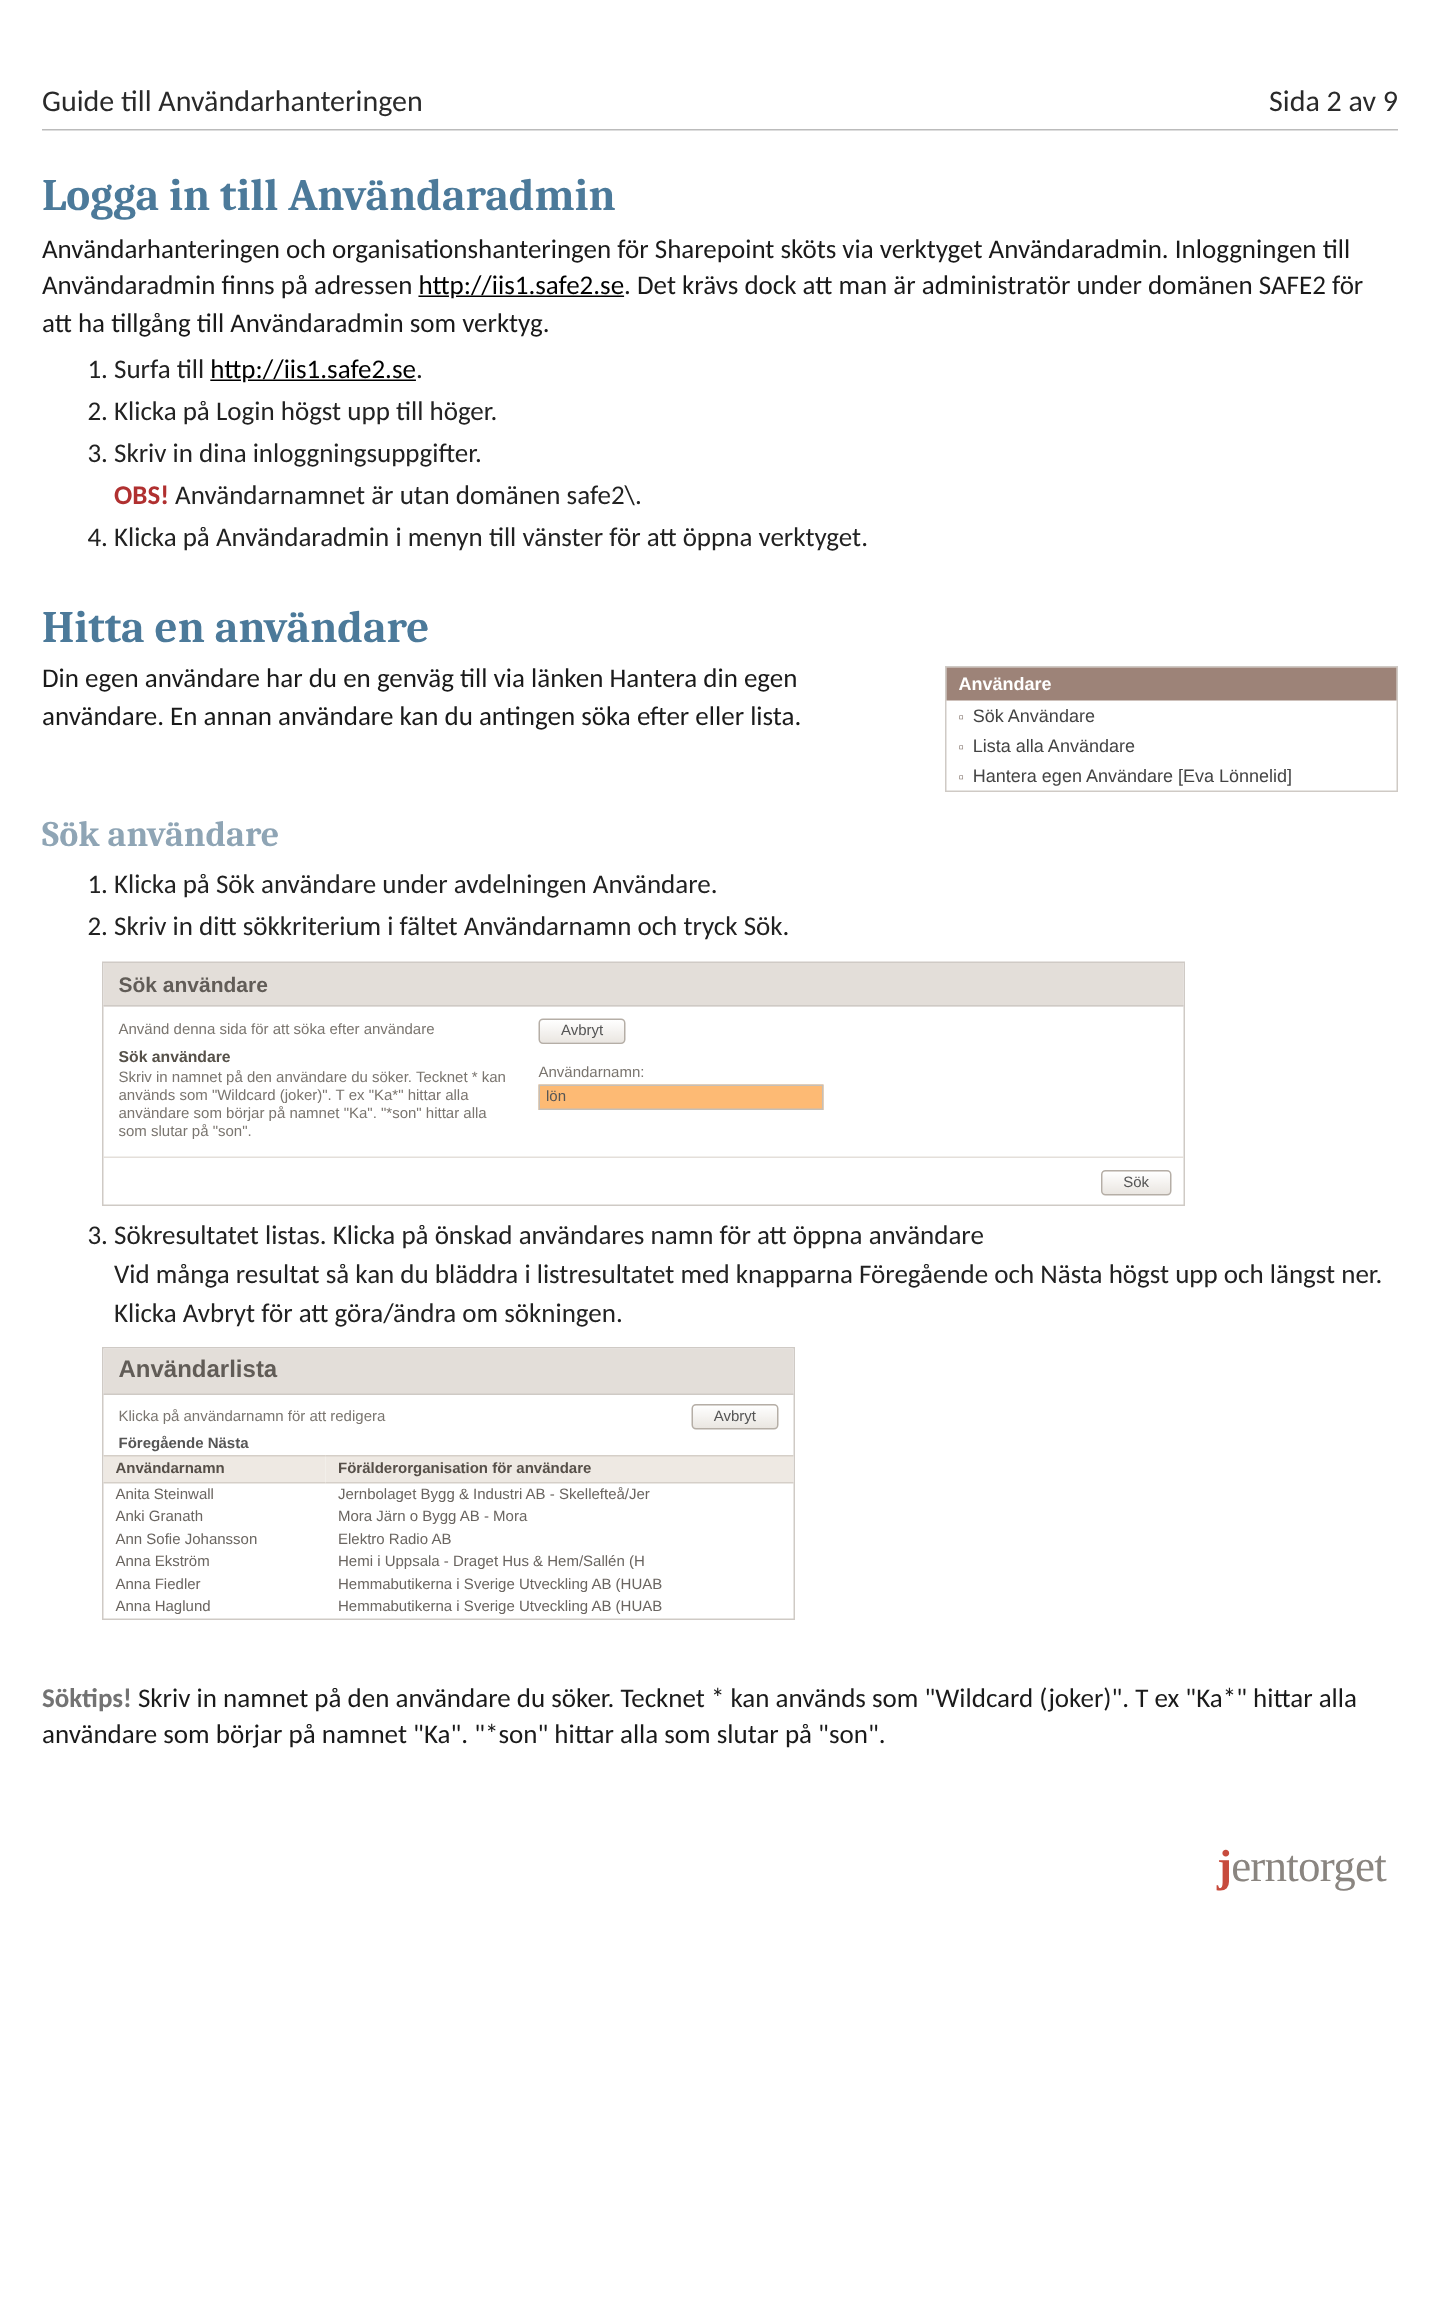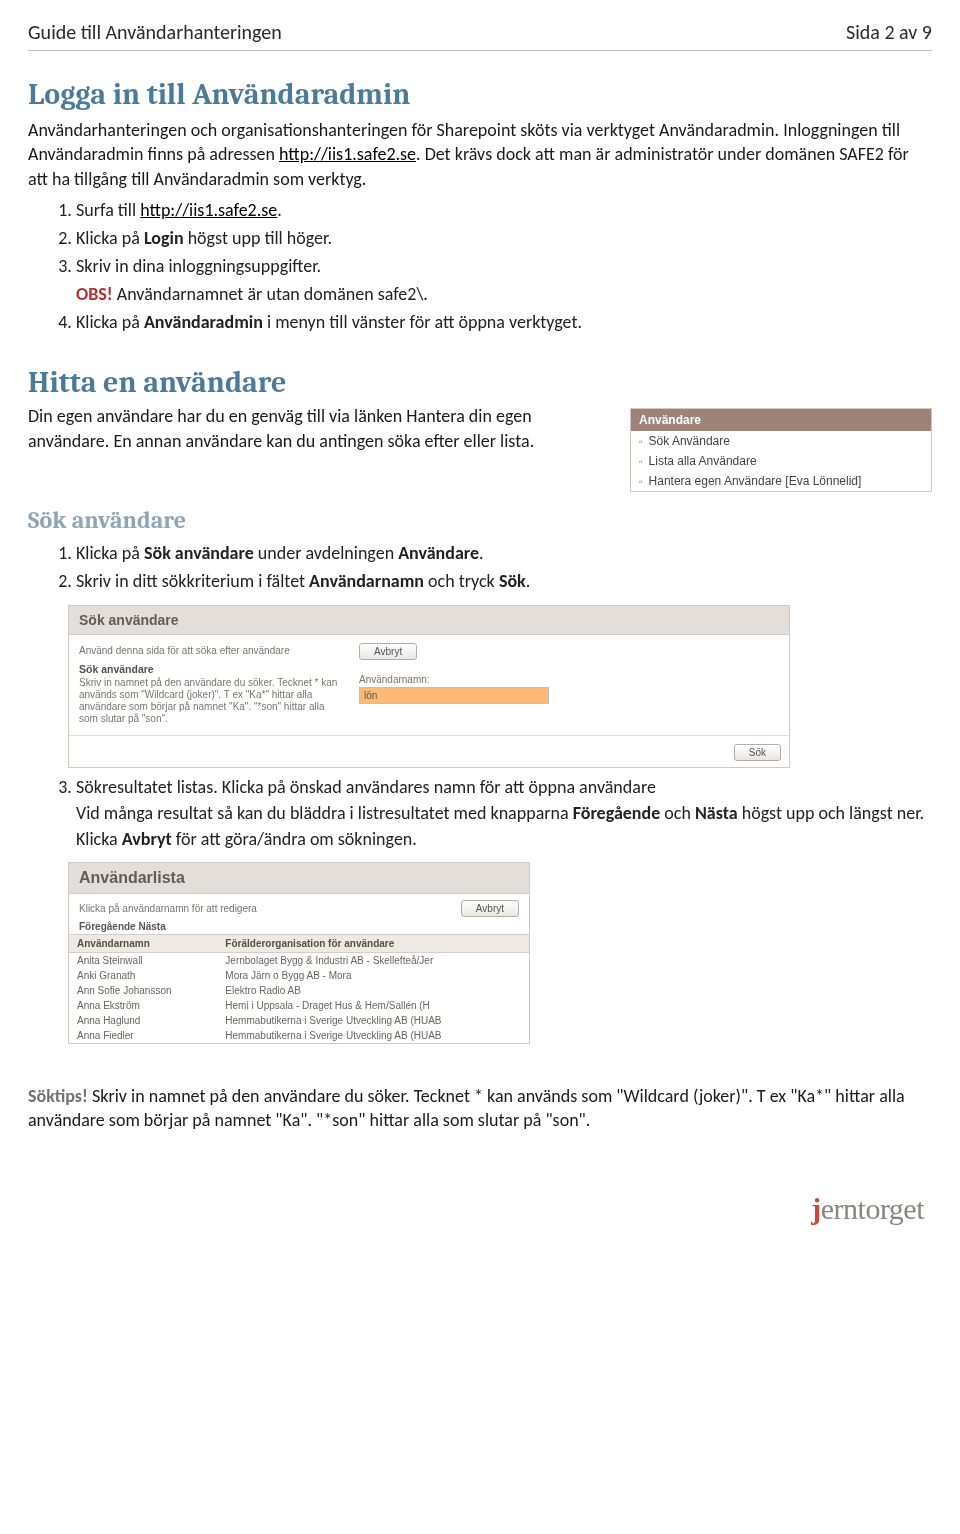--- a/index.html
+++ b/index.html
@@ -5,20 +5,21 @@
   body {
     margin: 0;
     padding: 0;
     font-family: Calibri, "Segoe UI", Arial, sans-serif;
     background: #fff;
     color: #222;
     width: 960px;
   }
   .page {
     padding: 20px 28px 40px 28px;
+    margin-top: 36px;
   }
   .hdr {
     display: flex;
     justify-content: space-between;
     font-size: 20px;
     color: #2a2a2a;
     padding-bottom: 6px;
     border-bottom: 1px solid #bbb;
     margin-bottom: 26px;
   }
@@ -57,21 +58,21 @@
     margin: 6px 0 0 0;
     padding-left: 48px;
     font-size: 18px;
     line-height: 1.45;
   }
   ol li {
     margin-bottom: 2px;
   }
   .obs-line { margin-top: 2px; }
   .obs { color: #b03030; font-weight: bold; }
-  .bold { font-weight: bold; }
+  .bold { font-weight: normal; }
 
   
   .flex-row {
     display: flex;
     gap: 16px;
     align-items: flex-start;
   }
   .flex-row .txtcol { flex: 1; }
   .sidepanel {
     flex: 0 0 300px;
@@ -333,25 +334,25 @@
           </tr>
       <tr>
             <td>Ann Sofie Johansson</td>
             <td>Elektro Radio AB</td>
           </tr>
       <tr>
             <td>Anna Ekström</td>
             <td>Hemi i Uppsala - Draget Hus &amp; Hem/Sallén (H</td>
           </tr>
       <tr>
+            <td>Anna Fiedler</td>
+            <td>Hemmabutikerna i Sverige Utveckling AB (HUAB</td>
+          </tr>
+      <tr>
             <td>Anna Haglund</td>
-            <td>Hemmabutikerna i Sverige Utveckling AB (HUAB</td>
-          </tr>
-      <tr>
-            <td>Anna Fiedler</td>
             <td>Hemmabutikerna i Sverige Utveckling AB (HUAB</td>
           </tr>
     </tbody>
       </table>
   </div>
 
   <p style="margin-top:40px">
     <span class="soktips">Söktips!</span><span> Skriv in namnet på den användare du söker. Tecknet * kan används som "Wildcard (joker)". T ex "Ka*" hittar alla användare som börjar på namnet "Ka". "*son" hittar alla som slutar på "son".</span>
   </p>
 

